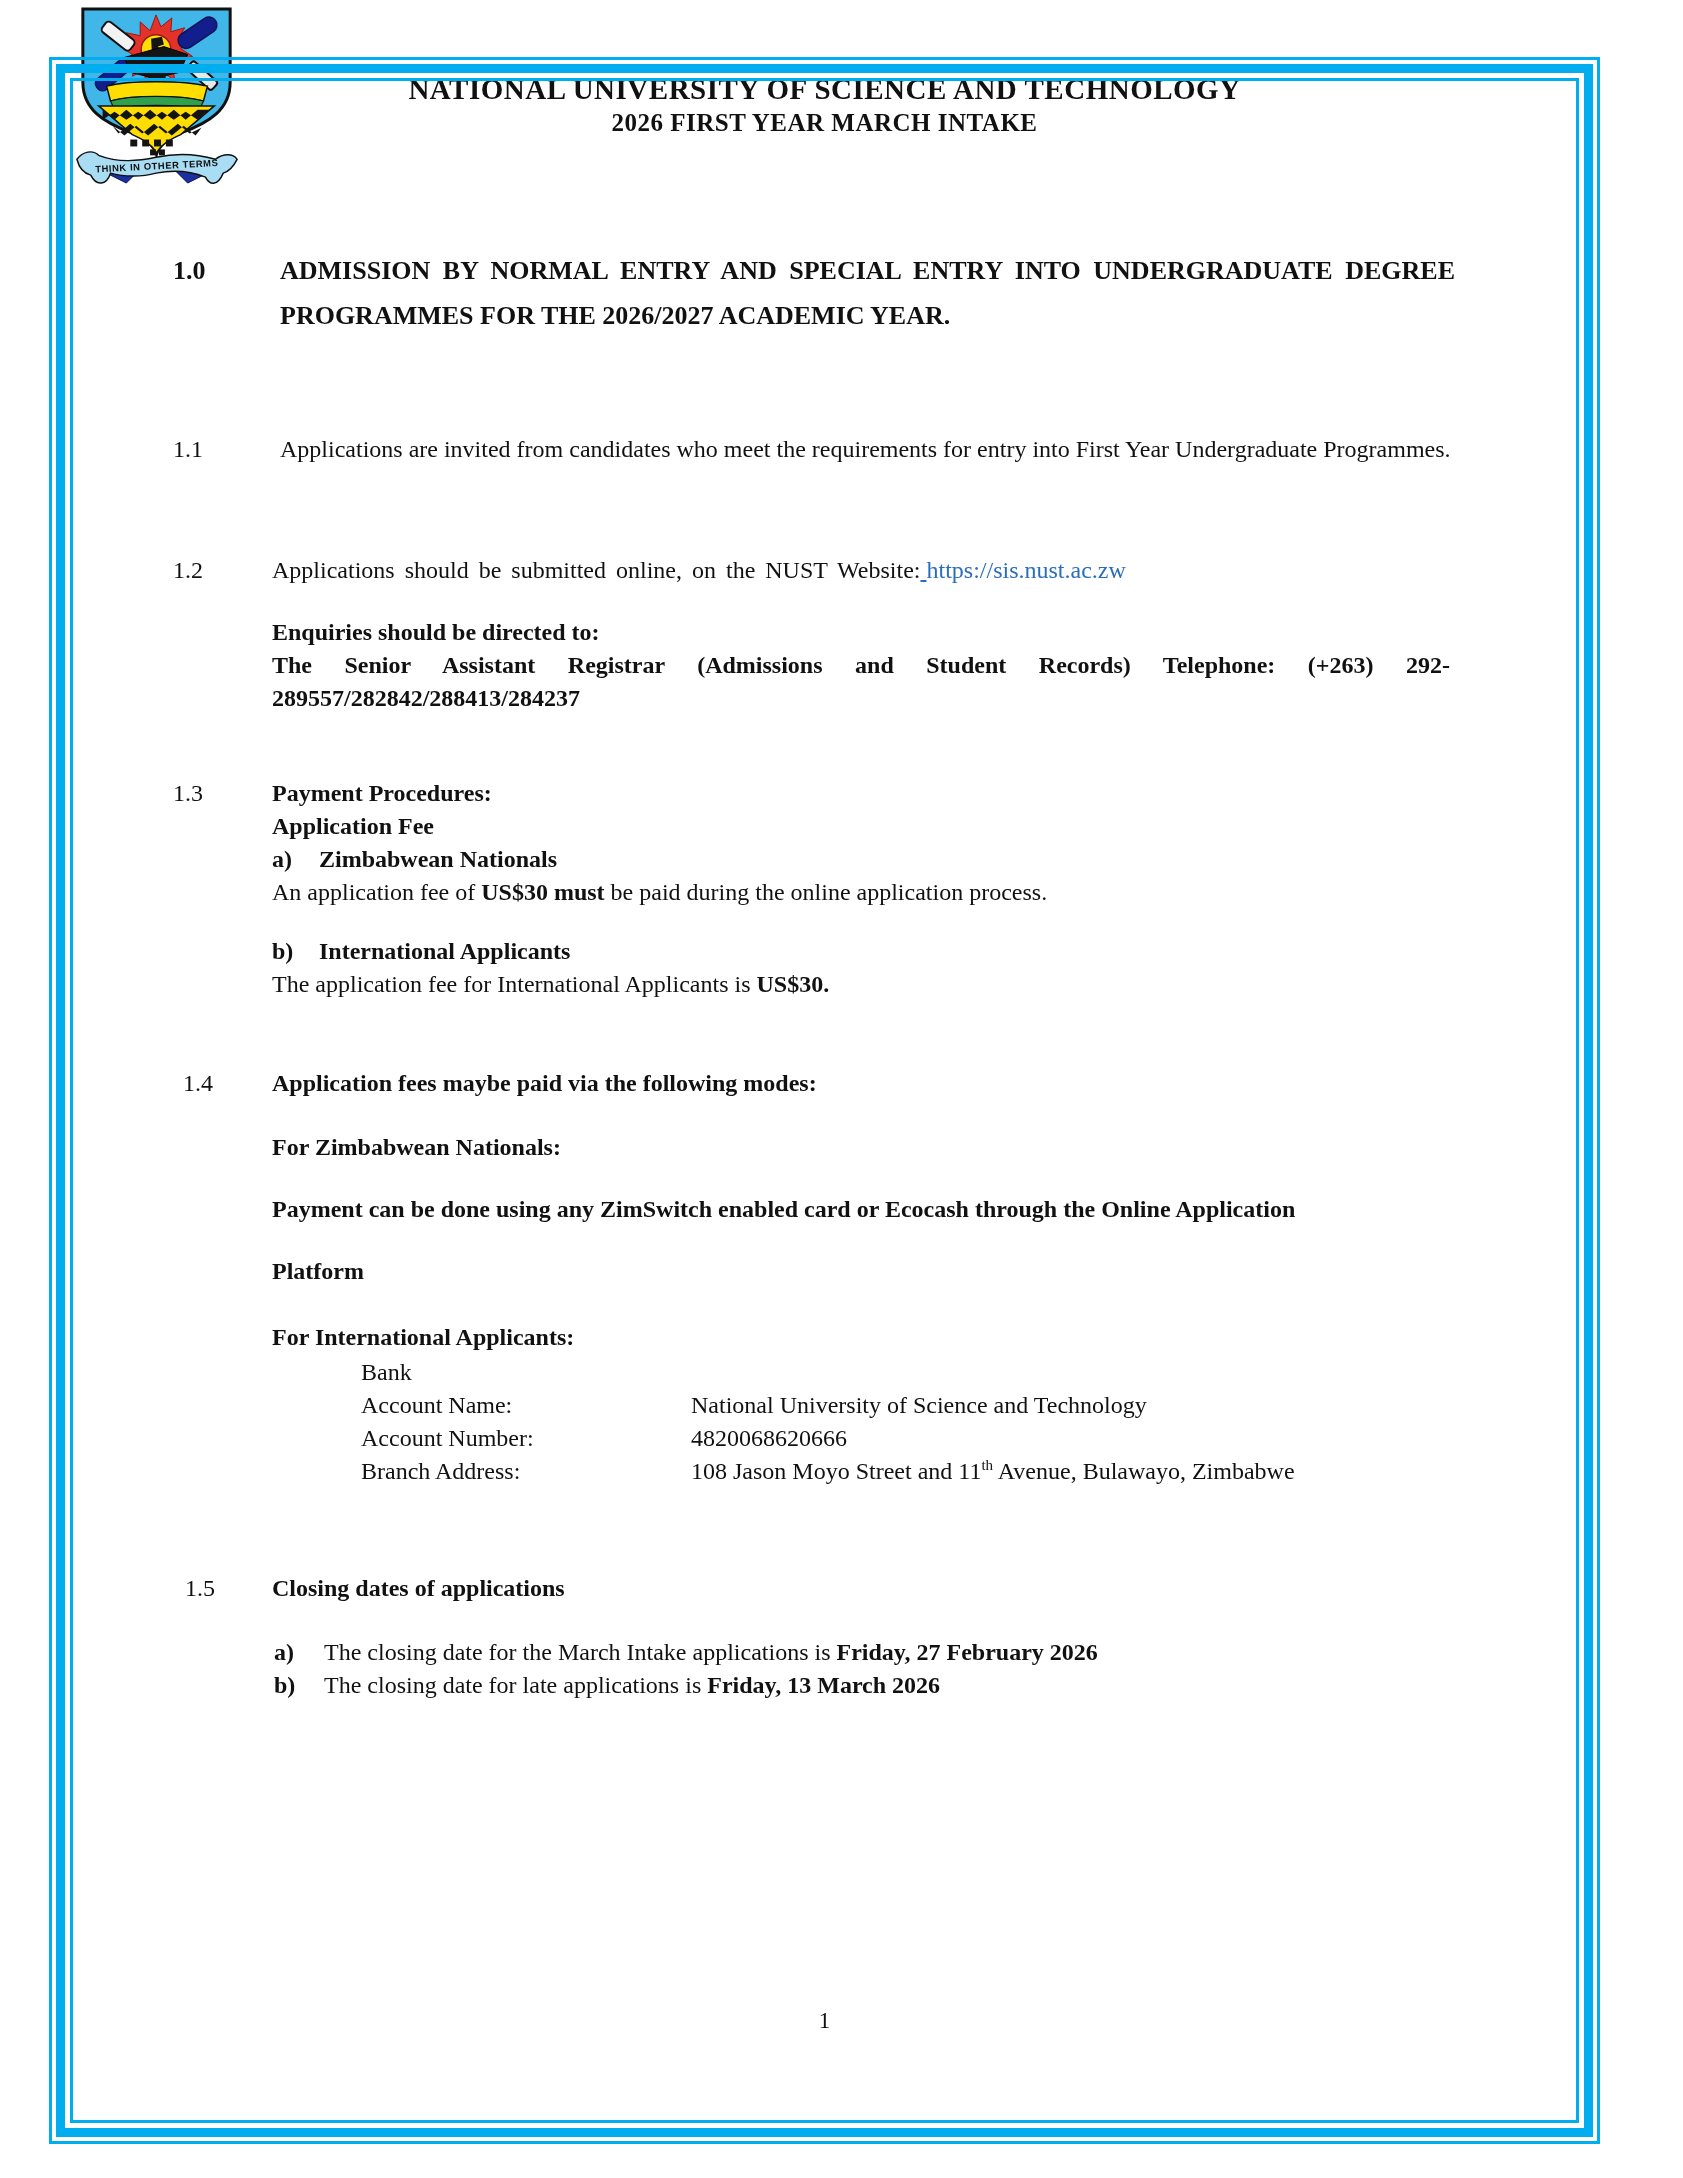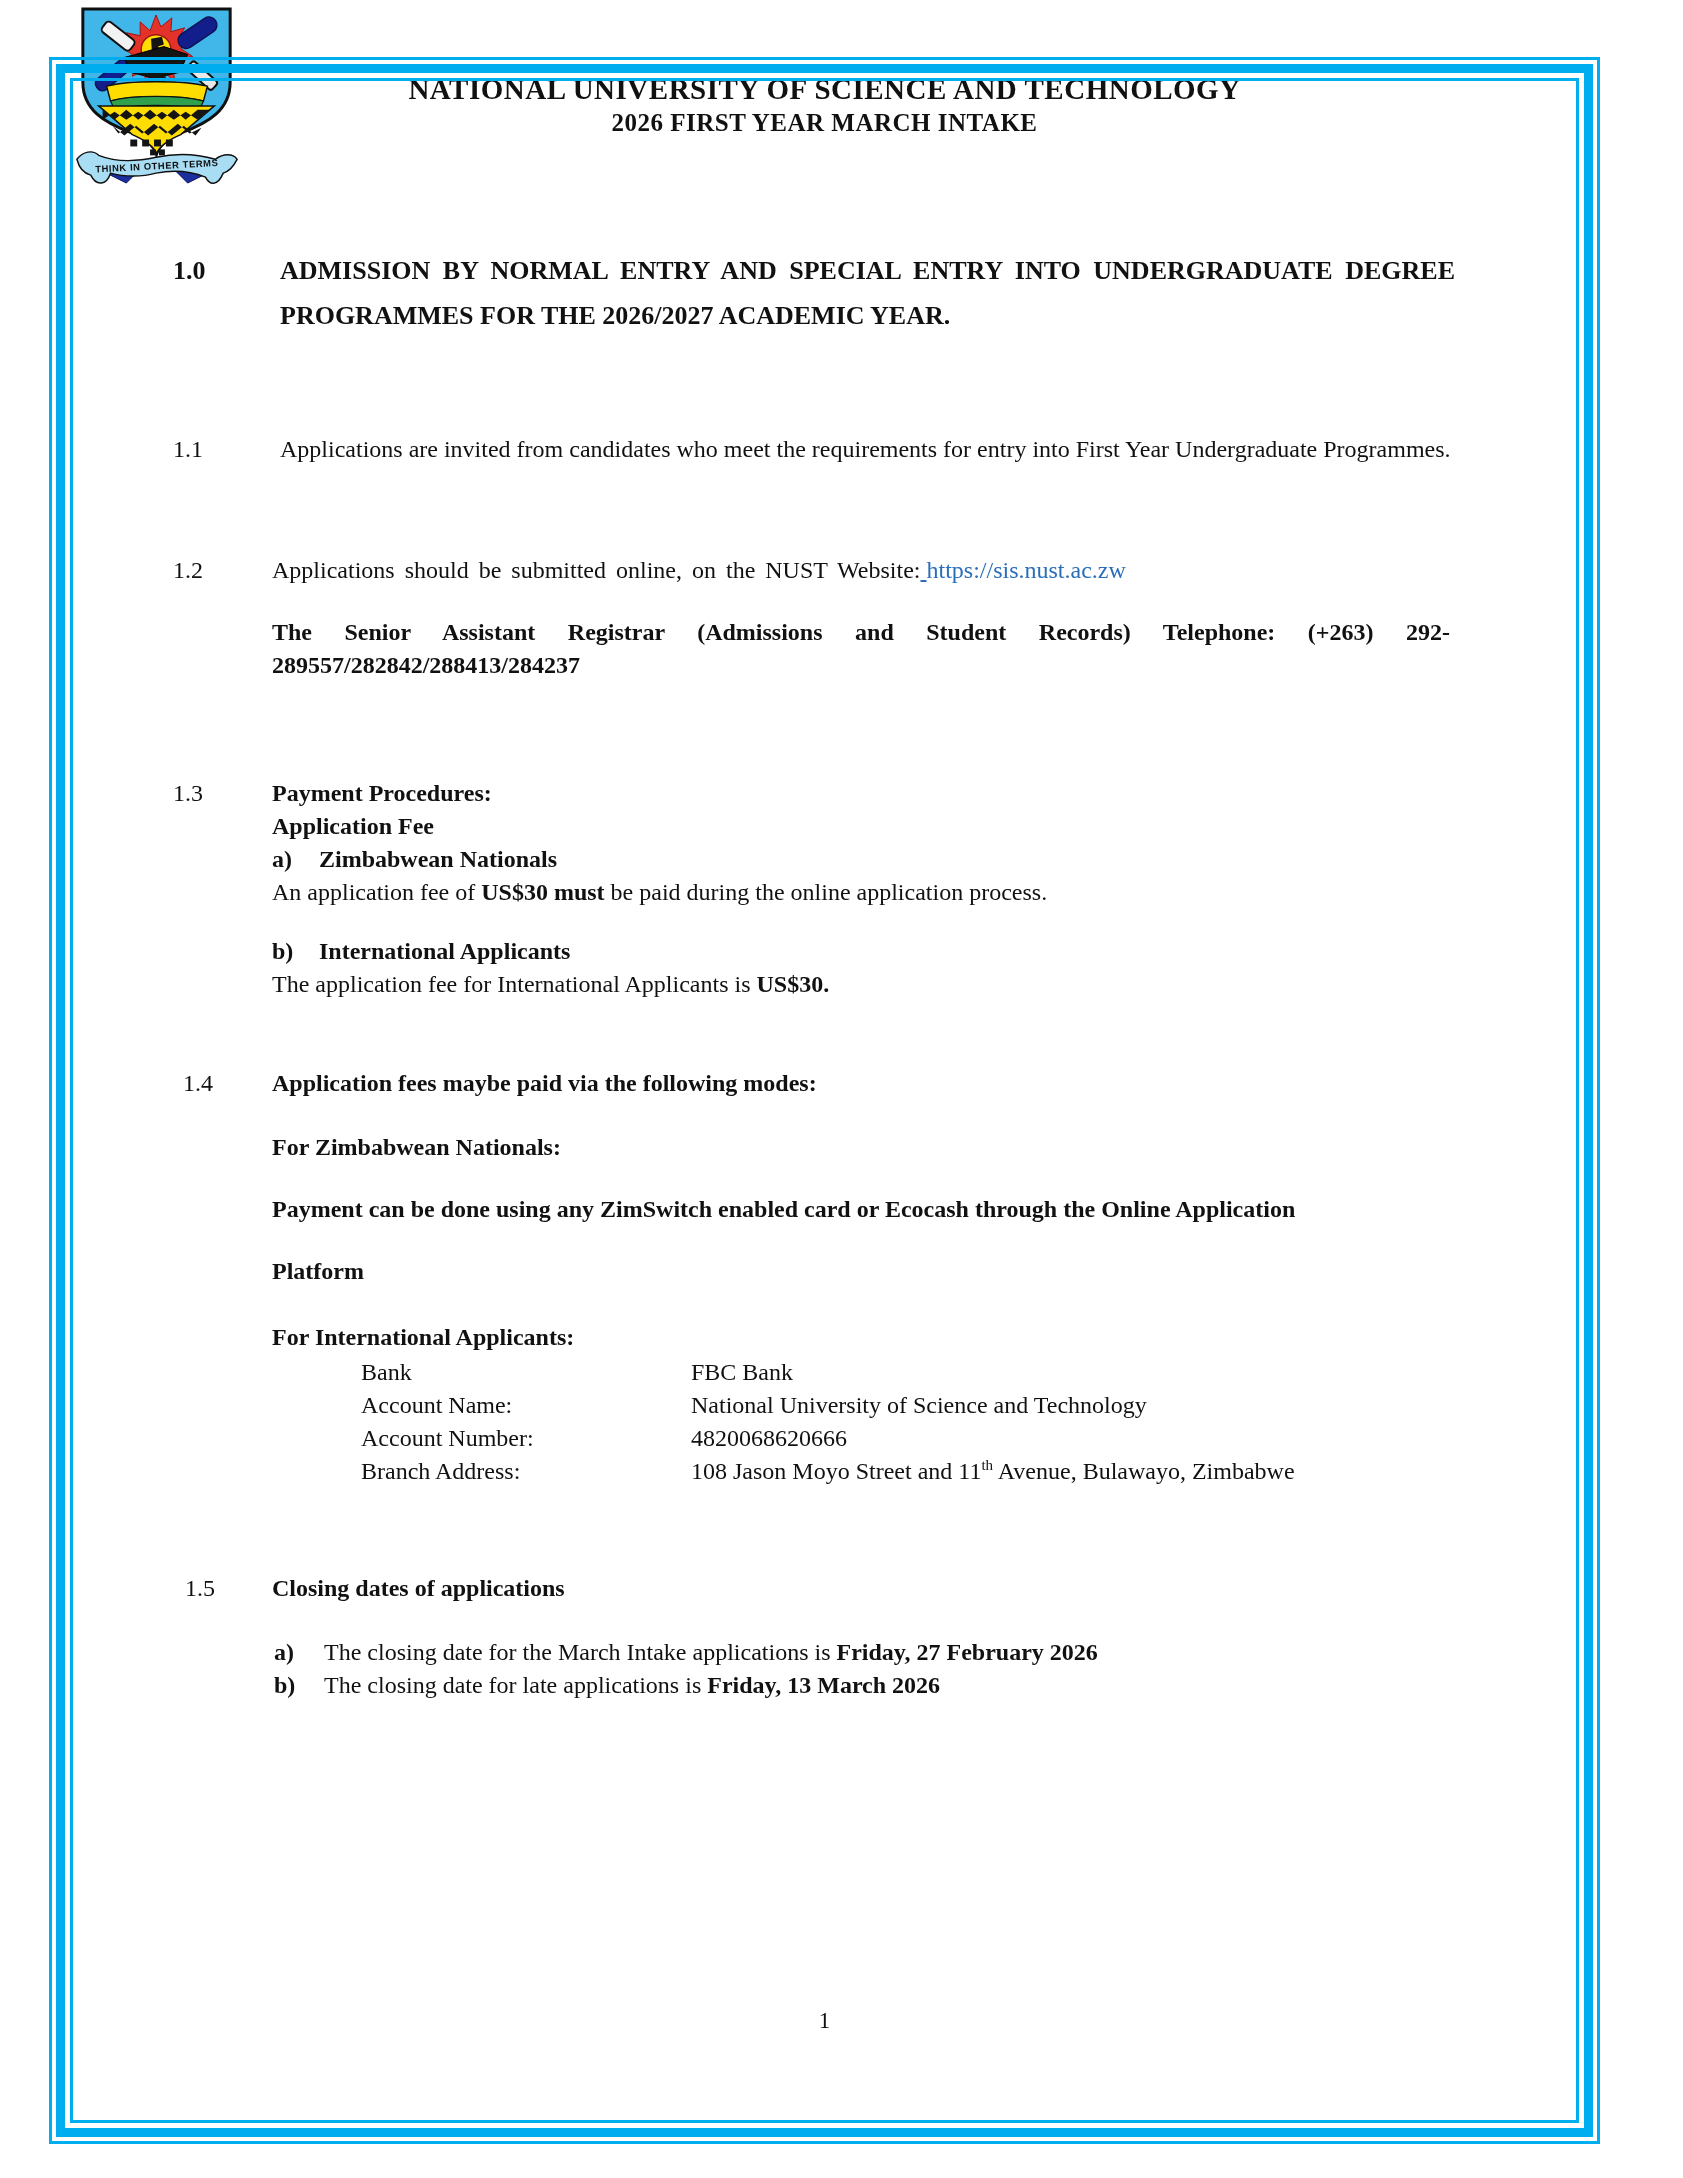--- a/index.html
+++ b/index.html
@@ -122,20 +122,21 @@
 </div>
 
 <div class="row" style="top:554px;">
   <div class="num">1.2</div>
   <div class="txt">
     <span class="pre-link">Applications should be submitted online, on the NUST Website:</span><span class="u-space">&nbsp;</span><a class="link">https://sis.nust.ac.zw</a>
   </div>
 </div>
 
 <div class="plain" style="top:616px;">
+  <div class="b">Enquiries should be directed to:</div>
   <div class="b just-last">The Senior Assistant Registrar (Admissions and Student Records) Telephone: (+263) 292-</div>
   <div class="b">289557/282842/288413/284237</div>
 </div>
 
 <div class="row" style="top:777px;">
   <div class="num">1.3</div>
   <div class="txt">
     <div class="b">Payment Procedures:</div>
     <div class="b">Application Fee</div>
     <div class="mk-row">
@@ -165,21 +166,20 @@
 
 <div class="plain b" style="top:1131px;">For Zimbabwean Nationals:</div>
 <div class="plain b" style="top:1193px;">Payment can be done using any ZimSwitch enabled card or Ecocash through the Online Application</div>
 <div class="plain b" style="top:1255px;">Platform</div>
 
 <div class="plain" style="top:1321px;">
   <div class="b">For International Applicants:</div>
   <div style="margin-top:2px;">
     <div class="bank-row">
       <div class="bank-label">Bank</div>
-      <div class="bank-value">FBC Bank</div>
     </div>
     <div class="bank-row">
       <div class="bank-label">Account Name:</div>
       <div class="bank-value">National University of Science and Technology</div>
     </div>
     <div class="bank-row">
       <div class="bank-label">Account Number:</div>
       <div class="bank-value">4820068620666</div>
     </div>
     <div class="bank-row">

